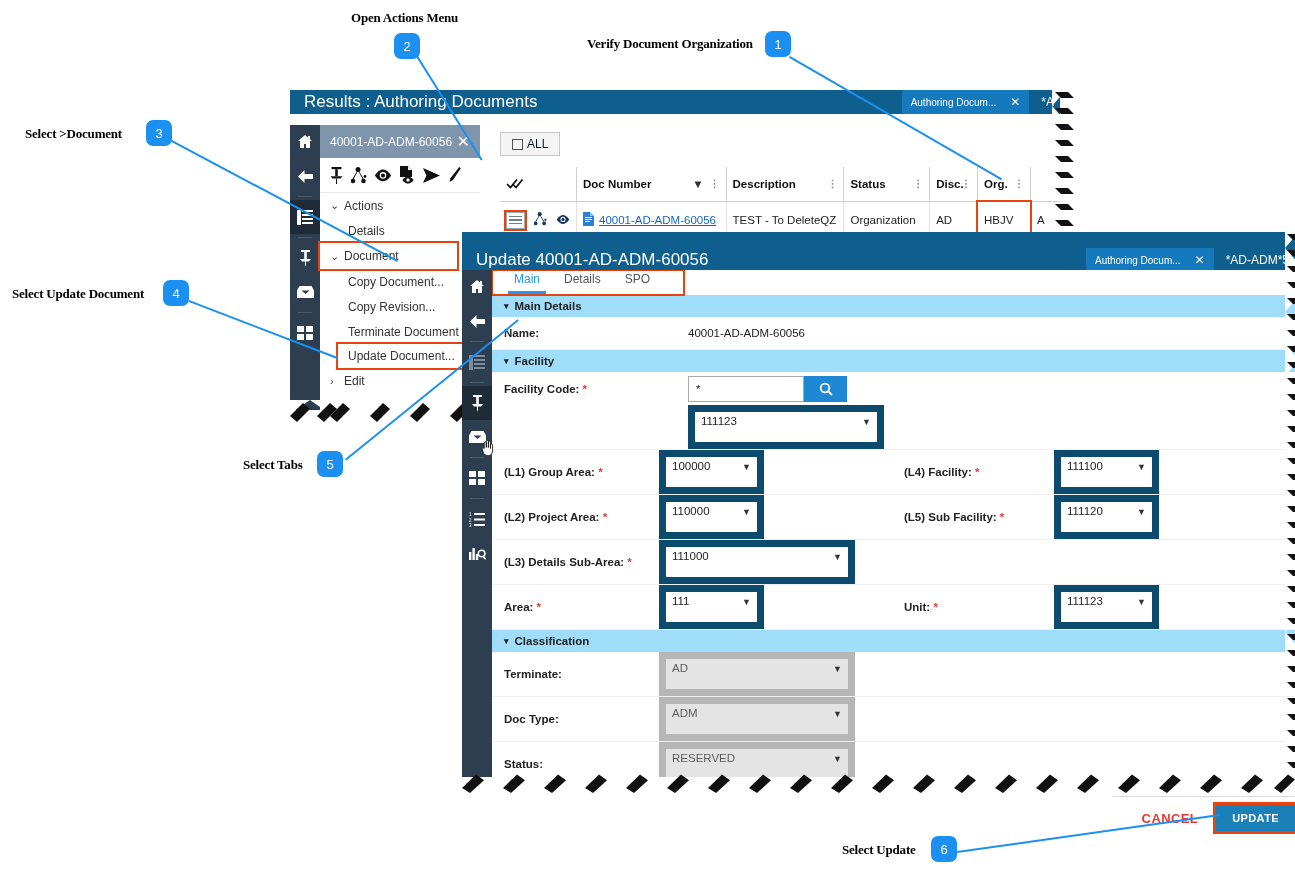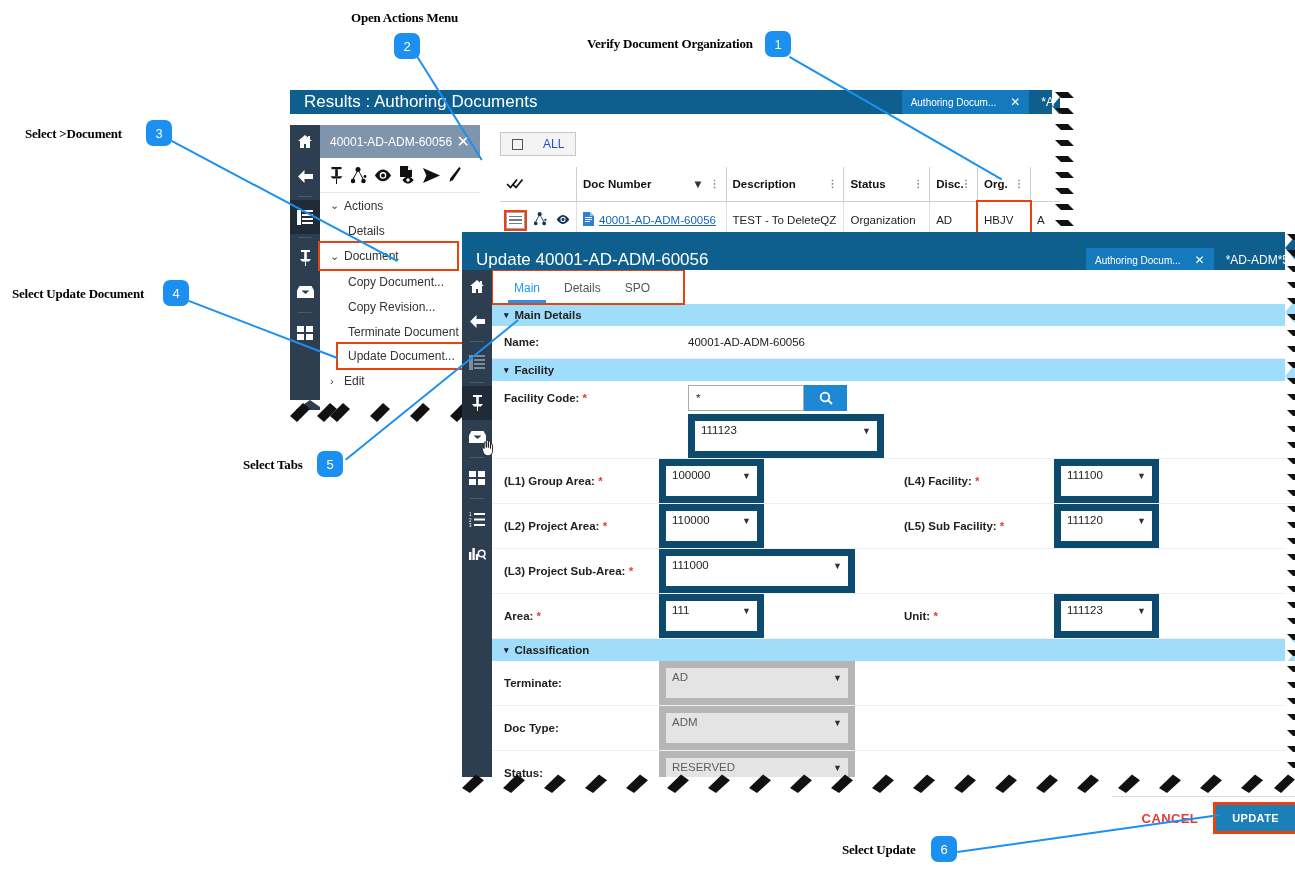--- a/index.html
+++ b/index.html
@@ -76,21 +76,21 @@
   .doc-toolbar svg{display:block;}
 
   .actions-panel{position:absolute;left:30px;top:68px;width:160px;bottom:0;background:#fff;font-size:12px;color:#333;}
   .act-row{height:25px;display:flex;align-items:center;padding-left:10px;box-sizing:border-box;}
   .act-row.child{padding-left:28px;}
   .act-caret{width:14px;display:inline-block;font-size:11px;color:#444;}
   .hl-box{outline:2px solid #e8420e;}
 
   .list-area{position:absolute;left:190px;top:0;right:0;bottom:0;background:#fff;}
   .allbtn{position:absolute;left:20px;top:7px;border:1px solid #c8c8c8;background:#f4f4f4;
-          font-size:12px;color:#1d4ed8;padding:4px 11px;display:flex;align-items:center;gap:20px;}
+          font-size:12px;color:#0f172a;padding:4px 11px;display:flex;align-items:center;gap:4px;}
   .allbtn .sq{width:9px;height:9px;border:1.5px solid #555;display:inline-block;}
 
   table.grid{position:absolute;left:20px;top:42px;border-collapse:collapse;font-size:11.5px;}
   table.grid th{
     font-weight:bold;color:#111;text-align:left;
     border-bottom:1px solid #cfcfcf;border-right:1px solid #cfcfcf;
     padding:5px 6px;height:24px;white-space:nowrap;background:#fff;
   }
   table.grid td{
     color:#222;border-bottom:1px solid #e2e2e2;border-right:1px solid #e2e2e2;
@@ -101,21 +101,21 @@
   .docnum-link{color:#1565c0;text-decoration:underline;}
   .cell-icons{display:flex;align-items:center;gap:9px;}
   .rowsel{width:17px;height:15px;border:1px solid #9aa6b2;display:inline-block;position:relative;background:#fff;}
   .rowsel i{position:absolute;left:2px;right:2px;height:1.5px;background:#6f7d8c;}
 
   
   #update{left:462px;top:232px;width:833px;height:545px;}
   #update .win-title{height:56px;font-size:17px;text-align:right;}
   #update .body{position:absolute;left:0;top:38px;right:0;bottom:0;background:#fff;}
   .form-area{position:absolute;left:30px;top:0;right:0;bottom:0;background:#fff;overflow:hidden;}
-  .tabs{height:34px;display:flex;align-items:flex-end;gap:0;padding-left:10px;border-bottom:1px solid #ddd;box-sizing:border-box;}
+  .tabs{height:25px;display:flex;align-items:flex-end;gap:0;padding-left:10px;border-bottom:1px solid #ddd;box-sizing:border-box;}
   .tab{font-size:12px;color:#555;padding:0 12px 8px 12px;position:relative;}
   .tab.sel{color:#2196f3;}
   .tab.sel:after{content:"";position:absolute;left:6px;right:6px;bottom:0;height:3px;background:#2196f3;}
   .sect{background:#9fddfb;height:22px;display:flex;align-items:center;font-size:11.5px;font-weight:bold;color:#222;padding-left:12px;}
   .sect .car{margin-right:6px;font-size:9px;}
   .frow{display:flex;align-items:center;min-height:32px;border-bottom:1px solid #f0f0f0;position:relative;padding-left:12px;box-sizing:border-box;}
   .flabel{font-size:11.5px;font-weight:bold;color:#222;width:148px;flex:none;}
   .req{color:#e53935;font-weight:bold;}
   .fval{font-size:11.5px;color:#222;}
   .sel-box{
@@ -539,21 +539,21 @@
           <span class="car">▼</span>
         </div>
         <span class="flabel" style="margin-left:140px;width:150px;"><span>(L5) Sub Facility:</span> <span class="req">*</span></span>
         <div class="sel-box" style="width:105px;">
           <span>111120</span>
           <span class="car">▼</span>
         </div>
       </div>
 
       <div class="frow">
-        <span class="flabel"><span>(L3) Project Sub-Area:</span> <span class="req">*</span></span>
+        <span class="flabel"><span>(L3) Details Sub-Area:</span> <span class="req">*</span></span>
         <div class="sel-box" style="margin-left:7px;width:196px;">
           <span>111000</span>
           <span class="car">▼</span>
         </div>
       </div>
 
       <div class="frow">
         <span class="flabel"><span>Area:</span> <span class="req">*</span></span>
         <div class="sel-box" style="margin-left:7px;width:105px;">
           <span>111</span>

